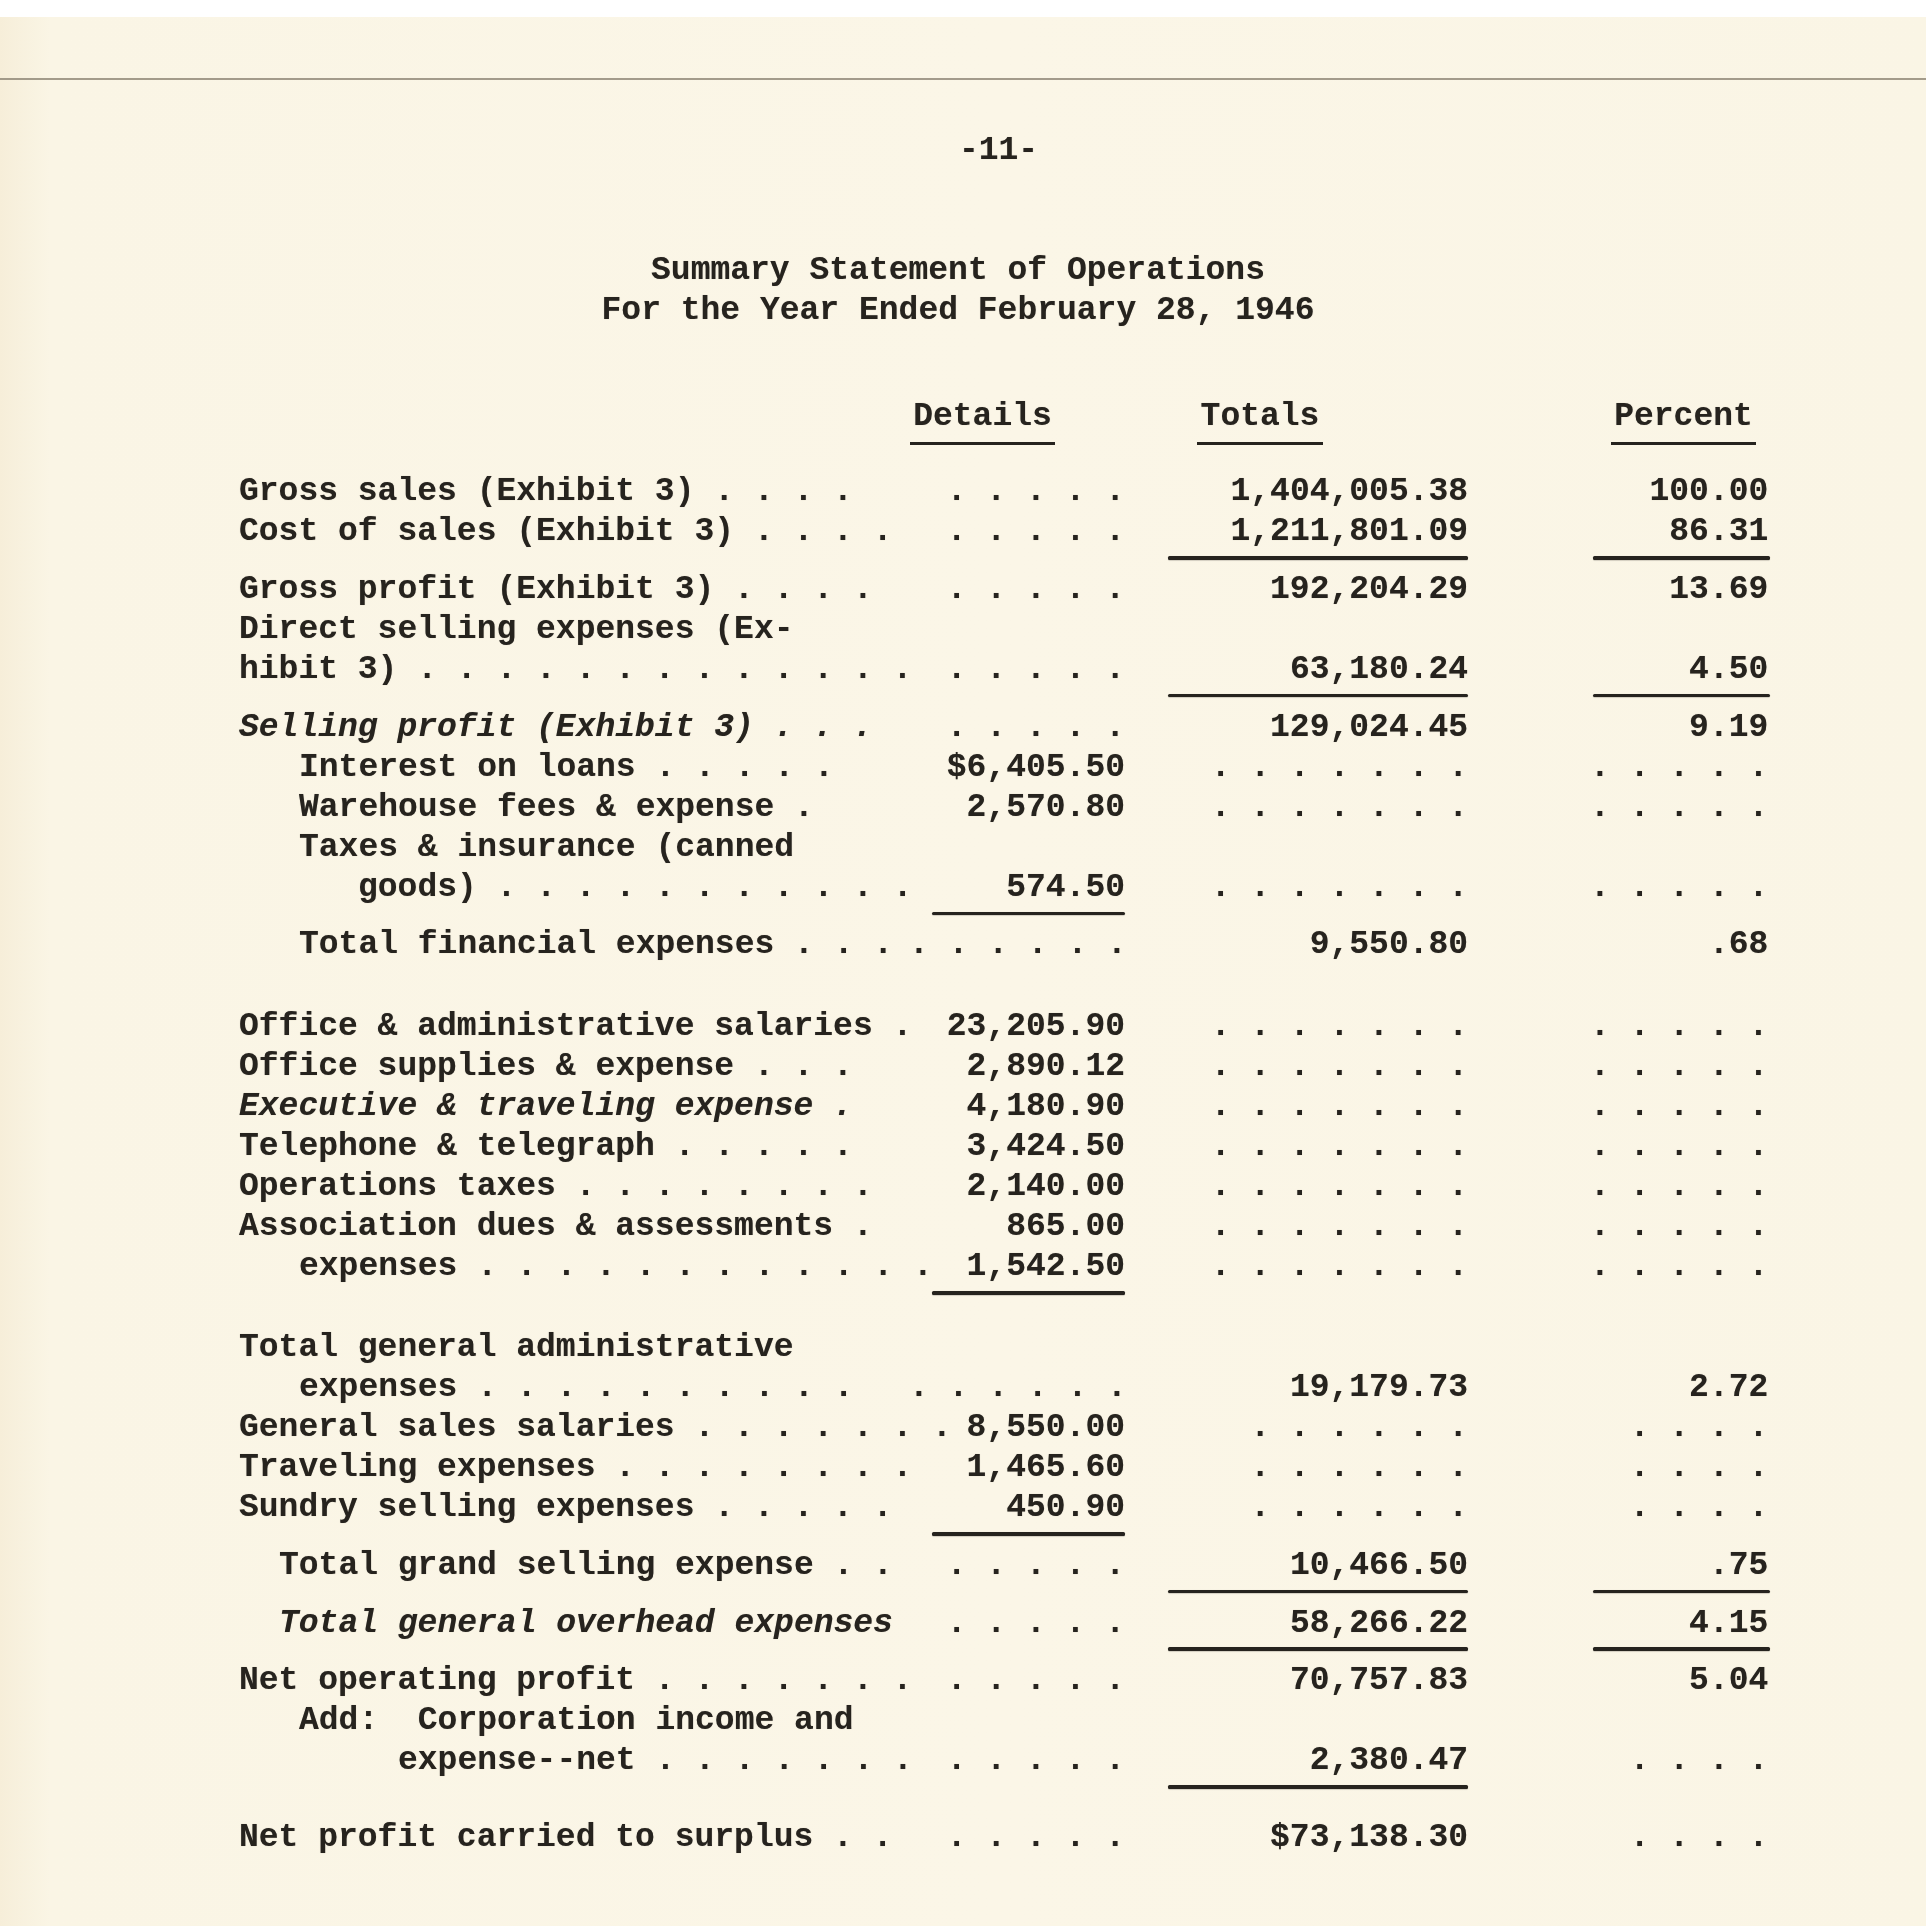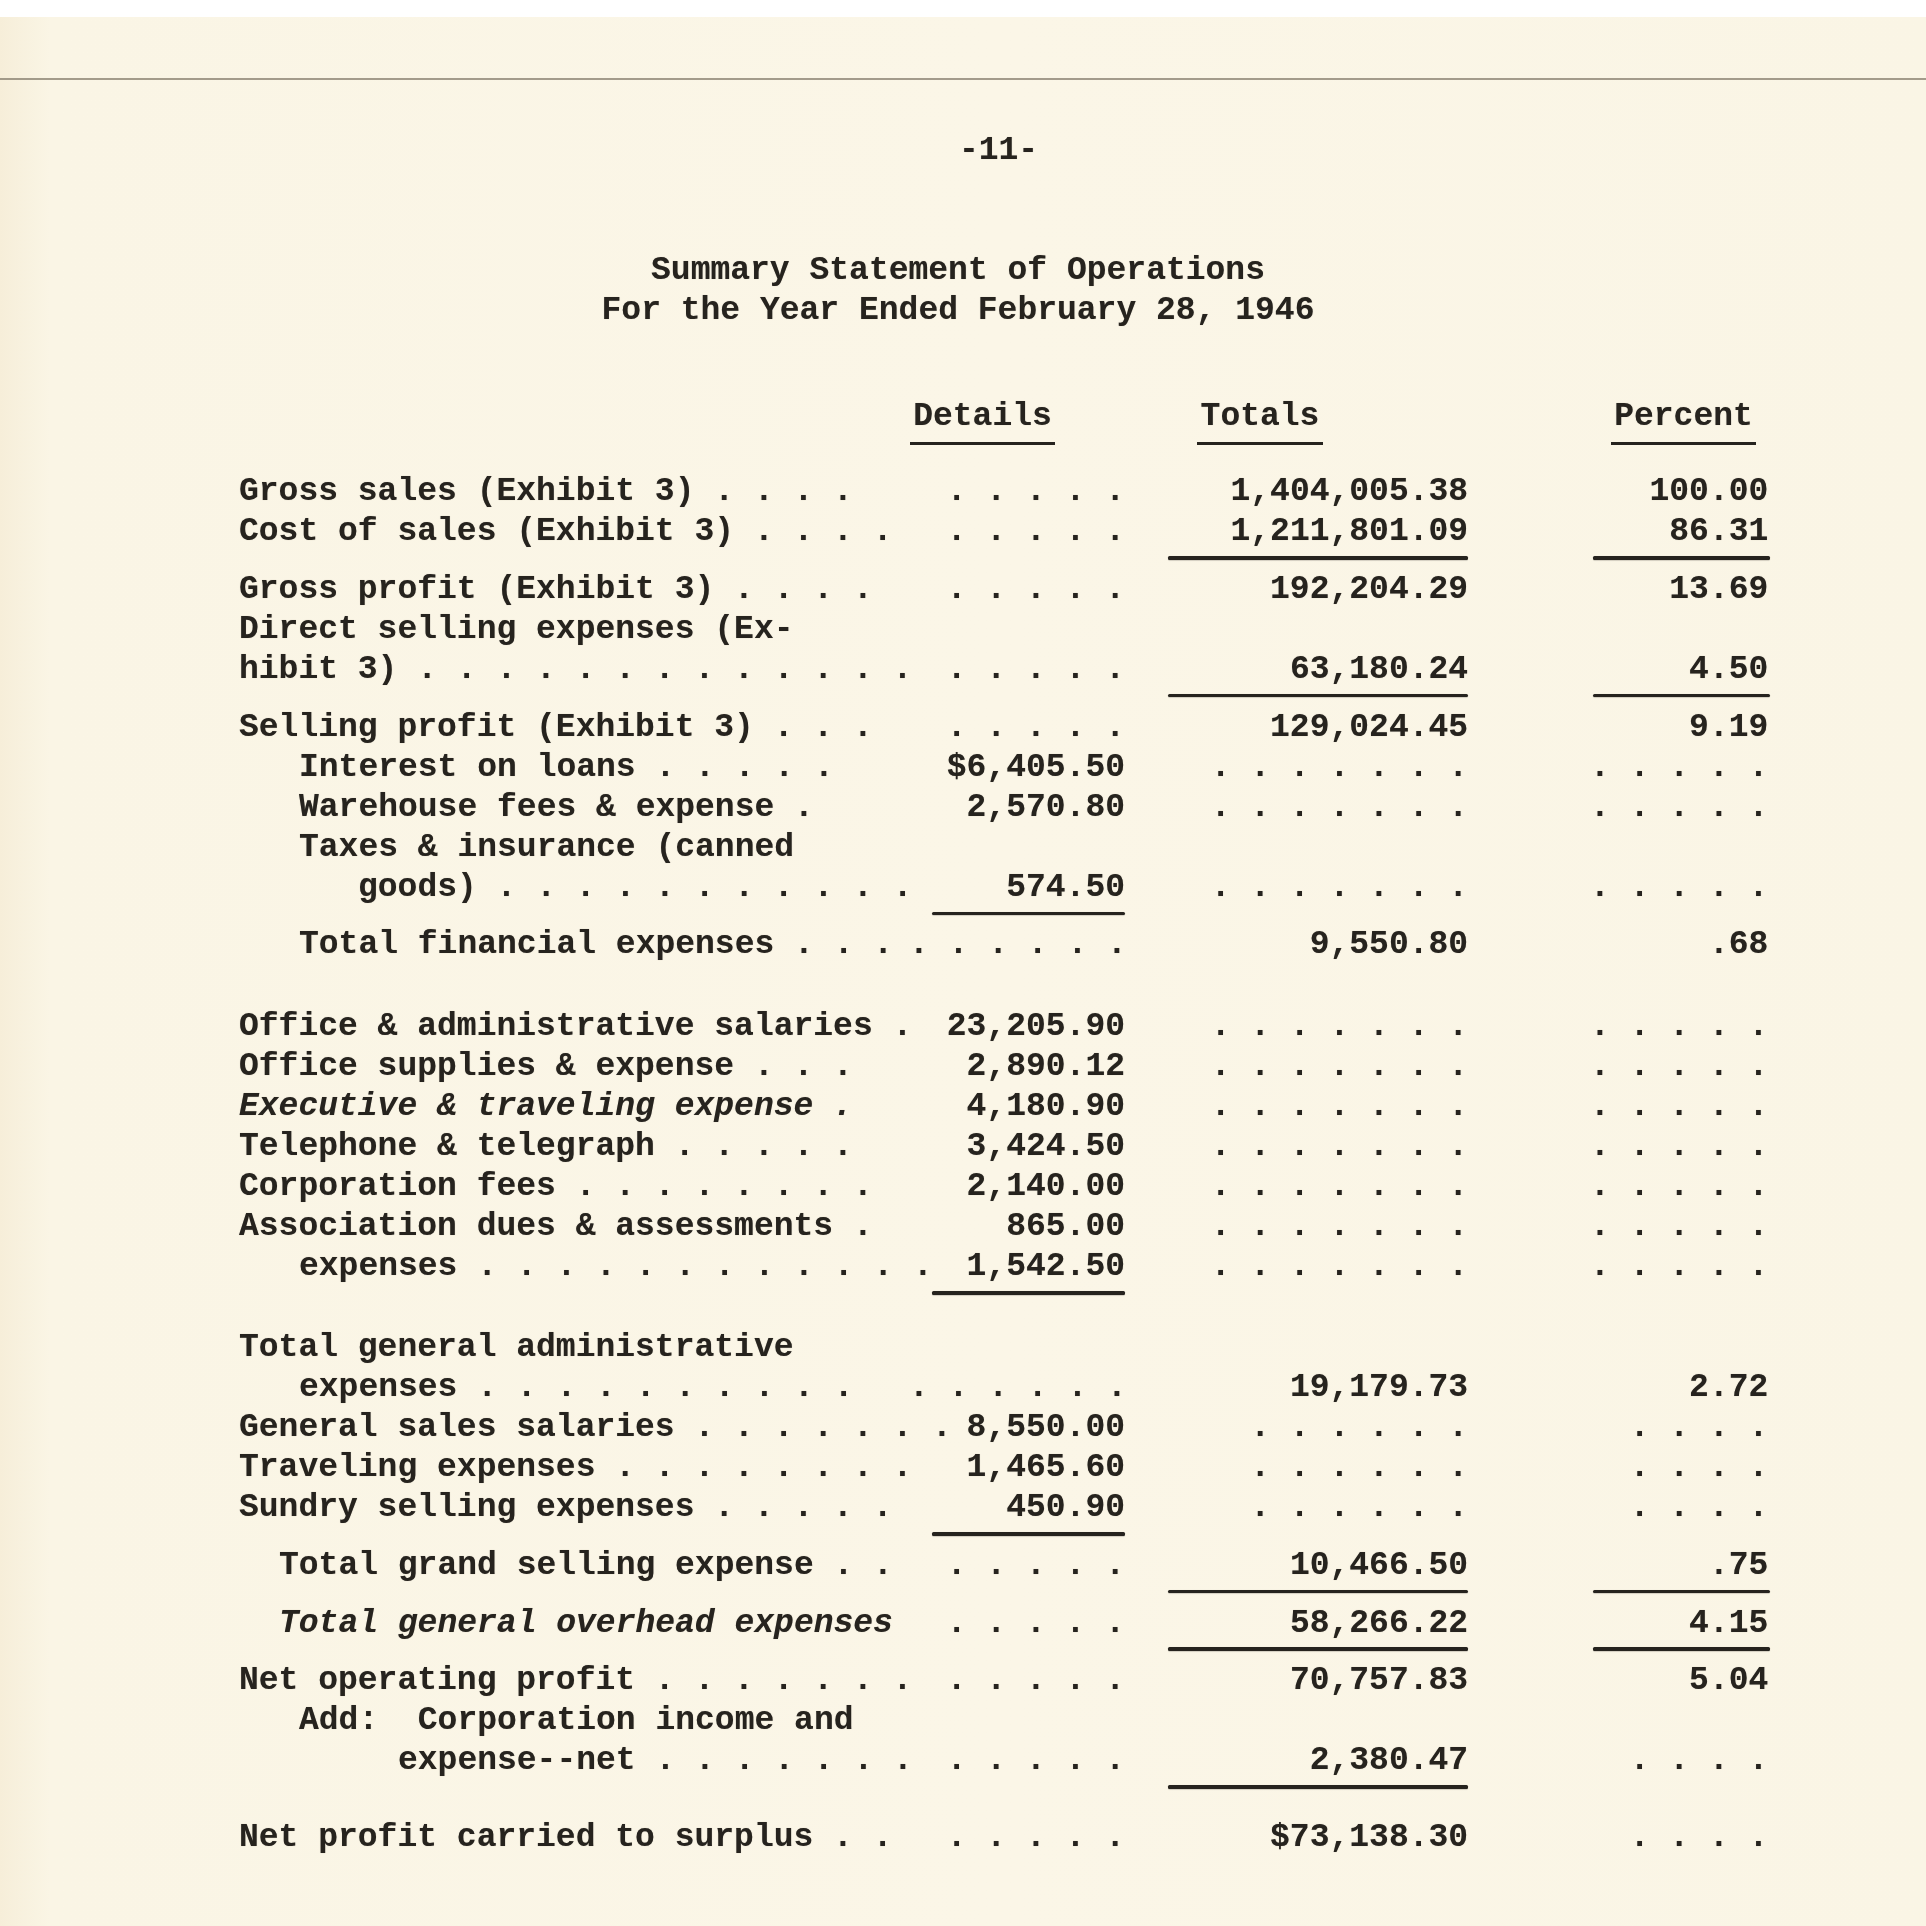--- a/index.html
+++ b/index.html
@@ -78,38 +78,38 @@
       </div>
       <div class="grid tw"><div class="cell c-label" style="padding-left: 0px;">Gross profit (Exhibit 3) . . . .</div><div class="cell c-details">. . . . .</div><div class="cell c-totals">192,204.29</div><div class="cell c-percent">13.69</div></div>
       <div class="grid tw"><div class="cell c-label" style="padding-left: 0px;">Direct selling expenses (Ex-</div><div class="cell c-details"></div><div class="cell c-totals"></div><div class="cell c-percent"></div></div>
       <div class="grid tw"><div class="cell c-label" style="padding-left: 0px;">hibit 3) . . . . . . . . . . . . .</div><div class="cell c-details">. . . . .</div><div class="cell c-totals">63,180.24</div><div class="cell c-percent">4.50</div></div>
       <div class="grid rule-row">
         <div class="cell"></div>
         <div class="cell"></div>
         <div class="cell"><div class="rule rule-totals"></div></div>
         <div class="cell"><div class="rule rule-percent"></div></div>
       </div>
-      <div class="grid tw"><div class="cell c-label" style="padding-left: 0px;">Selling profit (Exhibit 3) . . .</div><div class="cell c-details">. . . . .</div><div class="cell c-totals">129,024.45</div><div class="cell c-percent">9.19</div></div>
+      <div class="grid tw"><div class="cell c-label" style="padding-left: 0px; font-style: italic;">Selling profit (Exhibit 3) . . .</div><div class="cell c-details">. . . . .</div><div class="cell c-totals">129,024.45</div><div class="cell c-percent">9.19</div></div>
       <div class="grid tw"><div class="cell c-label" style="padding-left: 60px;">Interest on loans . . . . .</div><div class="cell c-details">$6,405.50</div><div class="cell c-totals">. . . . . . .</div><div class="cell c-percent">. . . . .</div></div>
       <div class="grid tw"><div class="cell c-label" style="padding-left: 60px;">Warehouse fees &amp; expense .</div><div class="cell c-details">2,570.80</div><div class="cell c-totals">. . . . . . .</div><div class="cell c-percent">. . . . .</div></div>
       <div class="grid tw"><div class="cell c-label" style="padding-left: 60px;">Taxes &amp; insurance (canned</div><div class="cell c-details"></div><div class="cell c-totals"></div><div class="cell c-percent"></div></div>
       <div class="grid tw"><div class="cell c-label" style="padding-left: 119px;">goods) . . . . . . . . . . .</div><div class="cell c-details">574.50</div><div class="cell c-totals">. . . . . . .</div><div class="cell c-percent">. . . . .</div></div>
       <div class="grid rule-row">
         <div class="cell"></div>
         <div class="cell"><div class="rule rule-details"></div></div>
         <div class="cell"></div>
         <div class="cell"></div>
       </div>
       <div class="grid tw"><div class="cell c-label" style="padding-left: 60px;">Total financial expenses . . .</div><div class="cell c-details">. . . . . .</div><div class="cell c-totals">9,550.80</div><div class="cell c-percent">.68</div></div>
       <div class="spacer" style="height: 42px;"></div>
       <div class="grid tw"><div class="cell c-label" style="padding-left: 0px;">Office &amp; administrative salaries .</div><div class="cell c-details">23,205.90</div><div class="cell c-totals">. . . . . . .</div><div class="cell c-percent">. . . . .</div></div>
       <div class="grid tw"><div class="cell c-label" style="padding-left: 0px;">Office supplies &amp; expense . . .</div><div class="cell c-details">2,890.12</div><div class="cell c-totals">. . . . . . .</div><div class="cell c-percent">. . . . .</div></div>
       <div class="grid tw"><div class="cell c-label" style="padding-left: 0px; font-style: italic;">Executive &amp; traveling expense .</div><div class="cell c-details">4,180.90</div><div class="cell c-totals">. . . . . . .</div><div class="cell c-percent">. . . . .</div></div>
       <div class="grid tw"><div class="cell c-label" style="padding-left: 0px;">Telephone &amp; telegraph . . . . .</div><div class="cell c-details">3,424.50</div><div class="cell c-totals">. . . . . . .</div><div class="cell c-percent">. . . . .</div></div>
-      <div class="grid tw"><div class="cell c-label" style="padding-left: 0px;">Corporation fees . . . . . . . .</div><div class="cell c-details">2,140.00</div><div class="cell c-totals">. . . . . . .</div><div class="cell c-percent">. . . . .</div></div>
+      <div class="grid tw"><div class="cell c-label" style="padding-left: 0px;">Operations taxes . . . . . . . .</div><div class="cell c-details">2,140.00</div><div class="cell c-totals">. . . . . . .</div><div class="cell c-percent">. . . . .</div></div>
       <div class="grid tw"><div class="cell c-label" style="padding-left: 0px;">Association dues &amp; assessments .</div><div class="cell c-details">865.00</div><div class="cell c-totals">. . . . . . .</div><div class="cell c-percent">. . . . .</div></div>
       <div class="grid tw"><div class="cell c-label" style="padding-left: 60px;">expenses . . . . . . . . . . . .</div><div class="cell c-details">1,542.50</div><div class="cell c-totals">. . . . . . .</div><div class="cell c-percent">. . . . .</div></div>
       <div class="grid rule-row">
         <div class="cell"></div>
         <div class="cell"><div class="rule rule-details"></div></div>
         <div class="cell"></div>
         <div class="cell"></div>
       </div>
       <div class="spacer" style="height: 23px;"></div>
       <div class="grid tw"><div class="cell c-label" style="padding-left: 0px;">Total general administrative</div><div class="cell c-details"></div><div class="cell c-totals"></div><div class="cell c-percent"></div></div>

